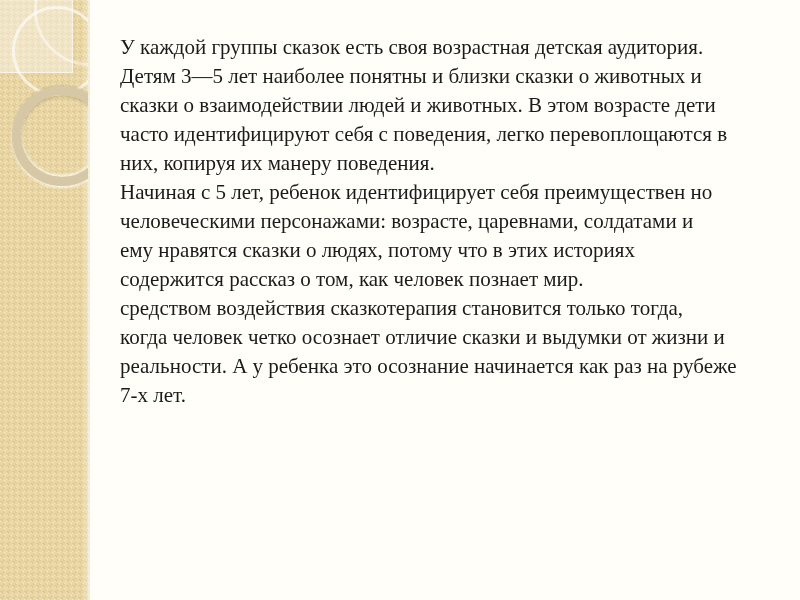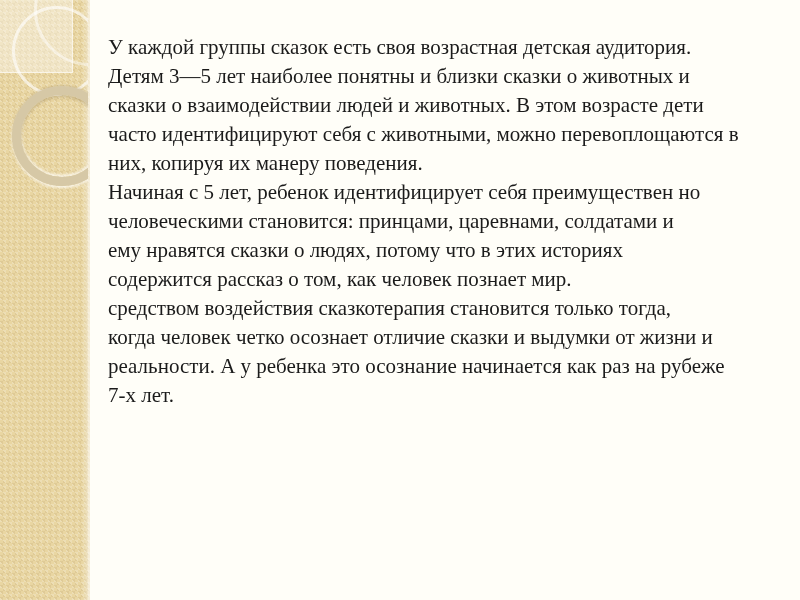--- a/index.html
+++ b/index.html
@@ -69,41 +69,42 @@
     left: 108px;
     top: 33px;
     right: 18px;
     color: #1b1b1b;
     font-size: 21px;
     line-height: 29px;
   }
   .line {
     height: 29px;
     white-space: pre;
+    margin-left: 12px;
   }
 </style>
 </head>
 <body>
 
 <div class="slide">
   <aside class="sidebar">
     <div class="corner-square"></div>
     <div class="ring thin-a"></div>
     <div class="ring thin-b"></div>
     <div class="ring thick"></div>
   </aside>
 
   <main class="content">
     <div class="line">У каждой группы сказок есть своя возрастная детская аудитория.</div>
     <div class="line">Детям 3—5 лет наиболее понятны и близки сказки о животных и</div>
     <div class="line">сказки о взаимодействии людей и животных. В этом возрасте дети</div>
-    <div class="line">часто идентифицируют себя с животными, можно перевоплощаются в</div>
+    <div class="line">часто идентифицируют себя с поведения, легко перевоплощаются в</div>
     <div class="line">них, копируя их манеру поведения.</div>
     <div class="line">Начиная с 5 лет, ребенок идентифицирует себя преимуществен но</div>
-    <div class="line">человеческими становится: принцами, царевнами, солдатами и</div>
+    <div class="line">человеческими персонажами: возрасте, царевнами, солдатами и</div>
     <div class="line">ему нравятся сказки о людях, потому что в этих историях</div>
     <div class="line">содержится рассказ о том, как человек познает мир.</div>
     <div class="line">средством воздействия сказкотерапия становится только тогда,</div>
     <div class="line">когда человек четко осознает отличие сказки и выдумки от жизни и</div>
     <div class="line">реальности. А у ребенка это осознание начинается как раз на рубеже</div>
     <div class="line">7-х лет.</div>
   </main>
 </div>
 
 </body></html>

